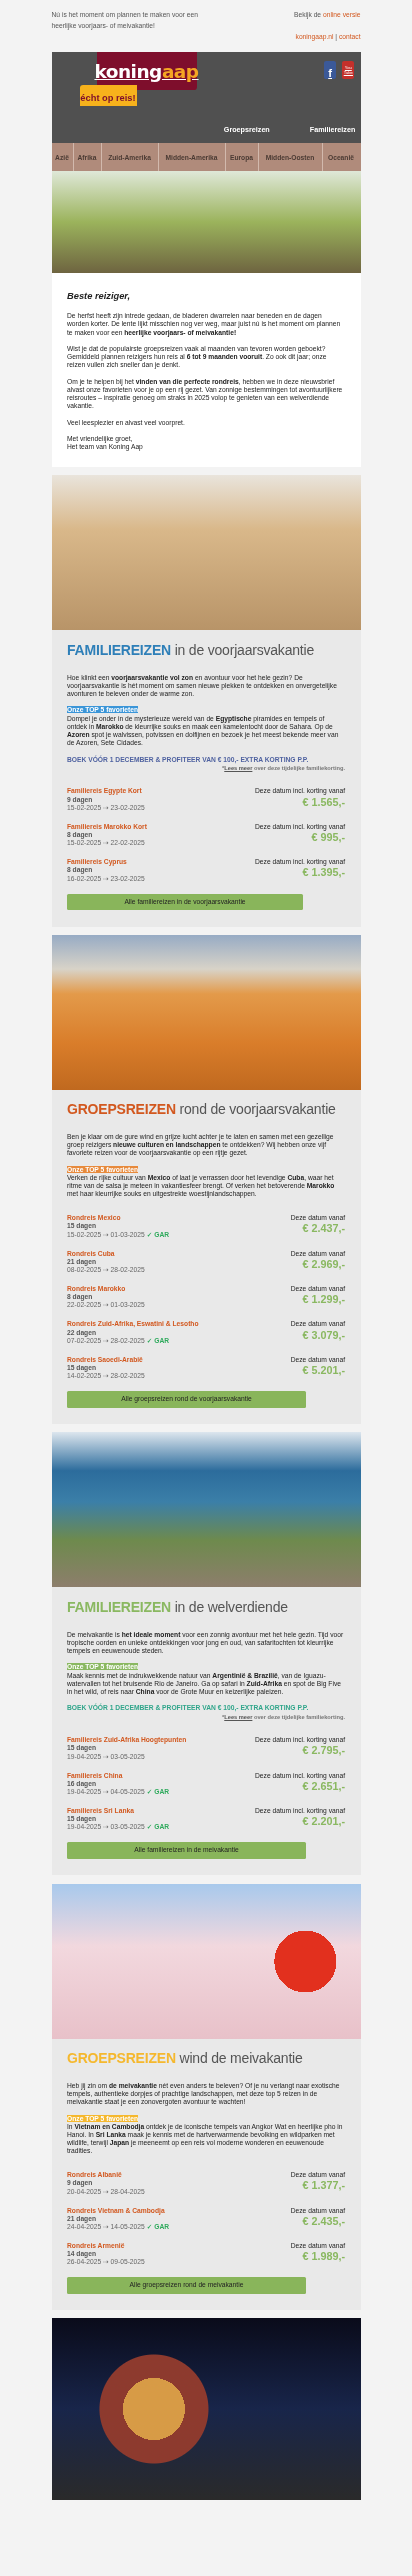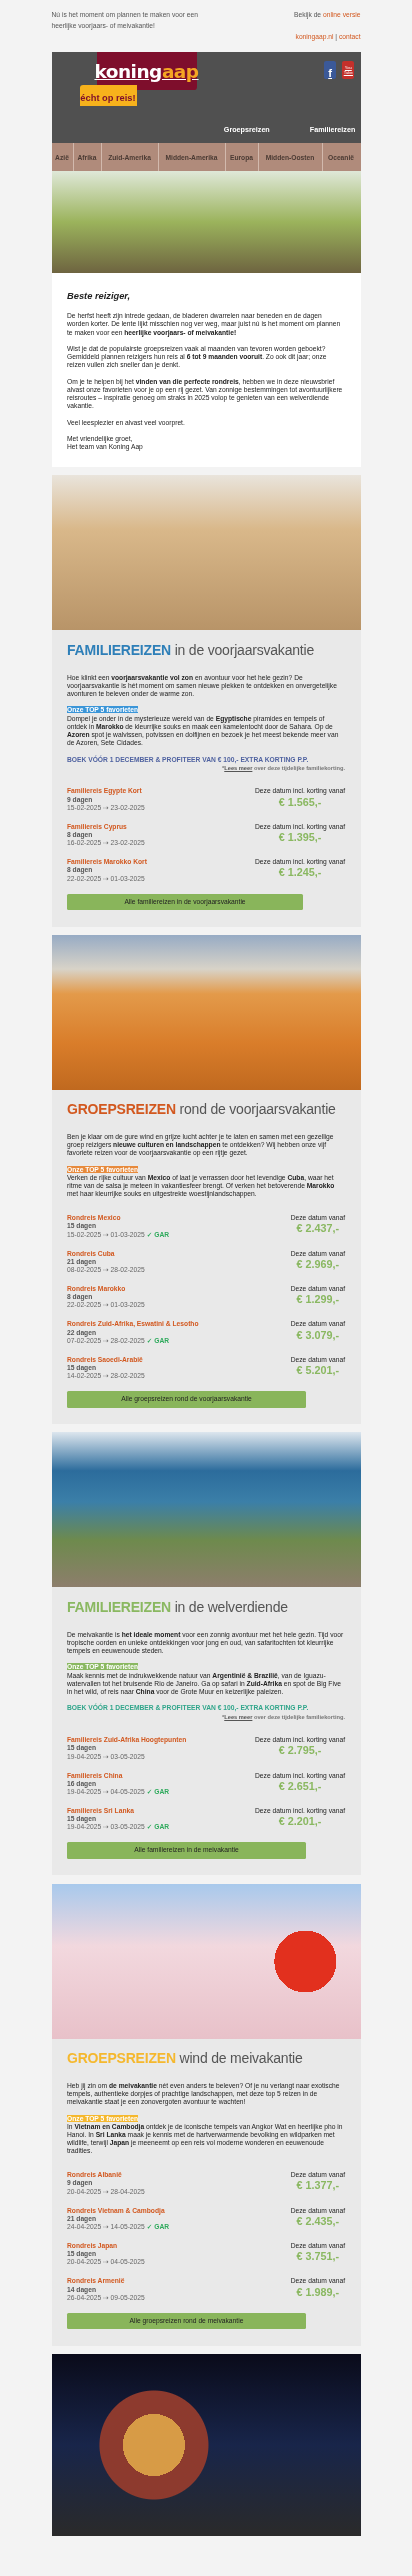--- a/index.html
+++ b/index.html
@@ -39,21 +39,21 @@
   .section p { margin-bottom: 8.2px; }
   .tag { display: inline; color: #fff; font-weight: bold; padding: 0; }
   .promo { font-weight: bold; font-size: 6.7px; margin-top: 2.1px; }
   .promo-note { text-align: right; color: #777; font-size: 5.7px; font-weight: bold; margin-bottom: 15.5px; }
   .promo-note a { color: #555; text-decoration: underline; }
   .trip { display: flex; justify-content: space-between; margin-bottom: 10.8px; }
   .trip .name { color: #d2581f; font-weight: bold; font-size: 6.7px; text-decoration: none; display: block; }
   .trip .days { color: #555; font-weight: bold; }
   .trip .dates { color: #666; }
   .trip .gar { color: #2eaa5c; font-weight: bold; margin-left: 2.1px; }
-  .trip .right { text-align: center; }
+  .trip .right { text-align: right; }
   .trip .label { color: #222; }
   .trip .old { text-decoration: line-through; }
   .trip .price { color: #8ab861; font-weight: bold; font-size: 10.8px; line-height: 13.4px; }
   .btn { display: block; background: #89b55b; color: #222; font-size: 6.7px; text-align: center; height: 16.5px; line-height: 16.5px; border-radius: 1.5px; text-decoration: none; margin-bottom: 1px; }
 </style>
 </head>
 <body>
 
 <div class="wrap">
 
@@ -120,38 +120,38 @@
         <div class="days">9 dagen</div>
         <div><span class="dates">15-02-2025 ⇢ 23-02-2025</span></div>
       </div>
       <div class="right">
         <div><span class="label">Deze datum incl. korting vanaf</span></div>
         <div class="price">€ 1.565,-</div>
       </div>
     </div>
         <div class="trip">
       <div class="left">
+        <a href="#" class="name">Familiereis Marokko Kort</a>
+        <div class="days">8 dagen</div>
+        <div><span class="dates">15-02-2025 ⇢ 22-02-2025</span></div>
+      </div>
+      <div class="right">
+        <div><span class="label">Deze datum incl. korting vanaf</span></div>
+        <div class="price">€ 995,-</div>
+      </div>
+    </div>
+        <div class="trip">
+      <div class="left">
         <a href="#" class="name">Familiereis Cyprus</a>
         <div class="days">8 dagen</div>
         <div><span class="dates">16-02-2025 ⇢ 23-02-2025</span></div>
       </div>
       <div class="right">
         <div><span class="label">Deze datum incl. korting vanaf</span></div>
         <div class="price">€ 1.395,-</div>
-      </div>
-    </div>
-        <div class="trip">
-      <div class="left">
-        <a href="#" class="name">Familiereis Marokko Kort</a>
-        <div class="days">8 dagen</div>
-        <div><span class="dates">22-02-2025 ⇢ 01-03-2025</span></div>
-      </div>
-      <div class="right">
-        <div><span class="label">Deze datum incl. korting vanaf</span></div>
-        <div class="price">€ 1.245,-</div>
       </div>
     </div>
       <a href="#" class="btn" style="width:236px">Alle familiereizen in de voorjaarsvakantie</a>
       <div style="height:7.2px"></div>
     </div>
       <div style="height:8.2px;background:#f3f3f3"></div>
     <a href="#" class="img img-desert"></a>
     <div class="section">
       <h2><span class="kw" style="color:#d2581f">GROEPSREIZEN</span><span> rond de voorjaarsvakantie</span></h2>
       <p><span>Ben je klaar om de gure wind en grijze lucht achter je te laten en samen met een gezellige groep reizigers </span><b>nieuwe culturen en landschappen</b><span> te ontdekken? Wij hebben onze vijf favoriete reizen voor de voorjaarsvakantie op een rijtje gezet.</span></p>
@@ -283,31 +283,20 @@
         <div class="days">21 dagen</div>
         <div><span class="dates">24-04-2025 ⇢ 14-05-2025</span><span class="gar">✓ GAR</span></div>
       </div>
       <div class="right">
         <div><span class="label">Deze datum vanaf</span></div>
         <div class="price">€ 2.435,-</div>
       </div>
     </div>
         <div class="trip">
       <div class="left">
-        <a href="#" class="name">Rondreis Japan</a>
-        <div class="days">15 dagen</div>
-        <div><span class="dates">20-04-2025 ⇢ 04-05-2025</span></div>
-      </div>
-      <div class="right">
-        <div><span class="label">Deze datum vanaf</span></div>
-        <div class="price">€ 3.751,-</div>
-      </div>
-    </div>
-        <div class="trip">
-      <div class="left">
         <a href="#" class="name">Rondreis Armenië</a>
         <div class="days">14 dagen</div>
         <div><span class="dates">26-04-2025 ⇢ 09-05-2025</span></div>
       </div>
       <div class="right">
         <div><span class="label">Deze datum vanaf</span></div>
         <div class="price">€ 1.989,-</div>
       </div>
     </div>
       <a href="#" class="btn" style="width:239px">Alle groepsreizen rond de meivakantie</a>

